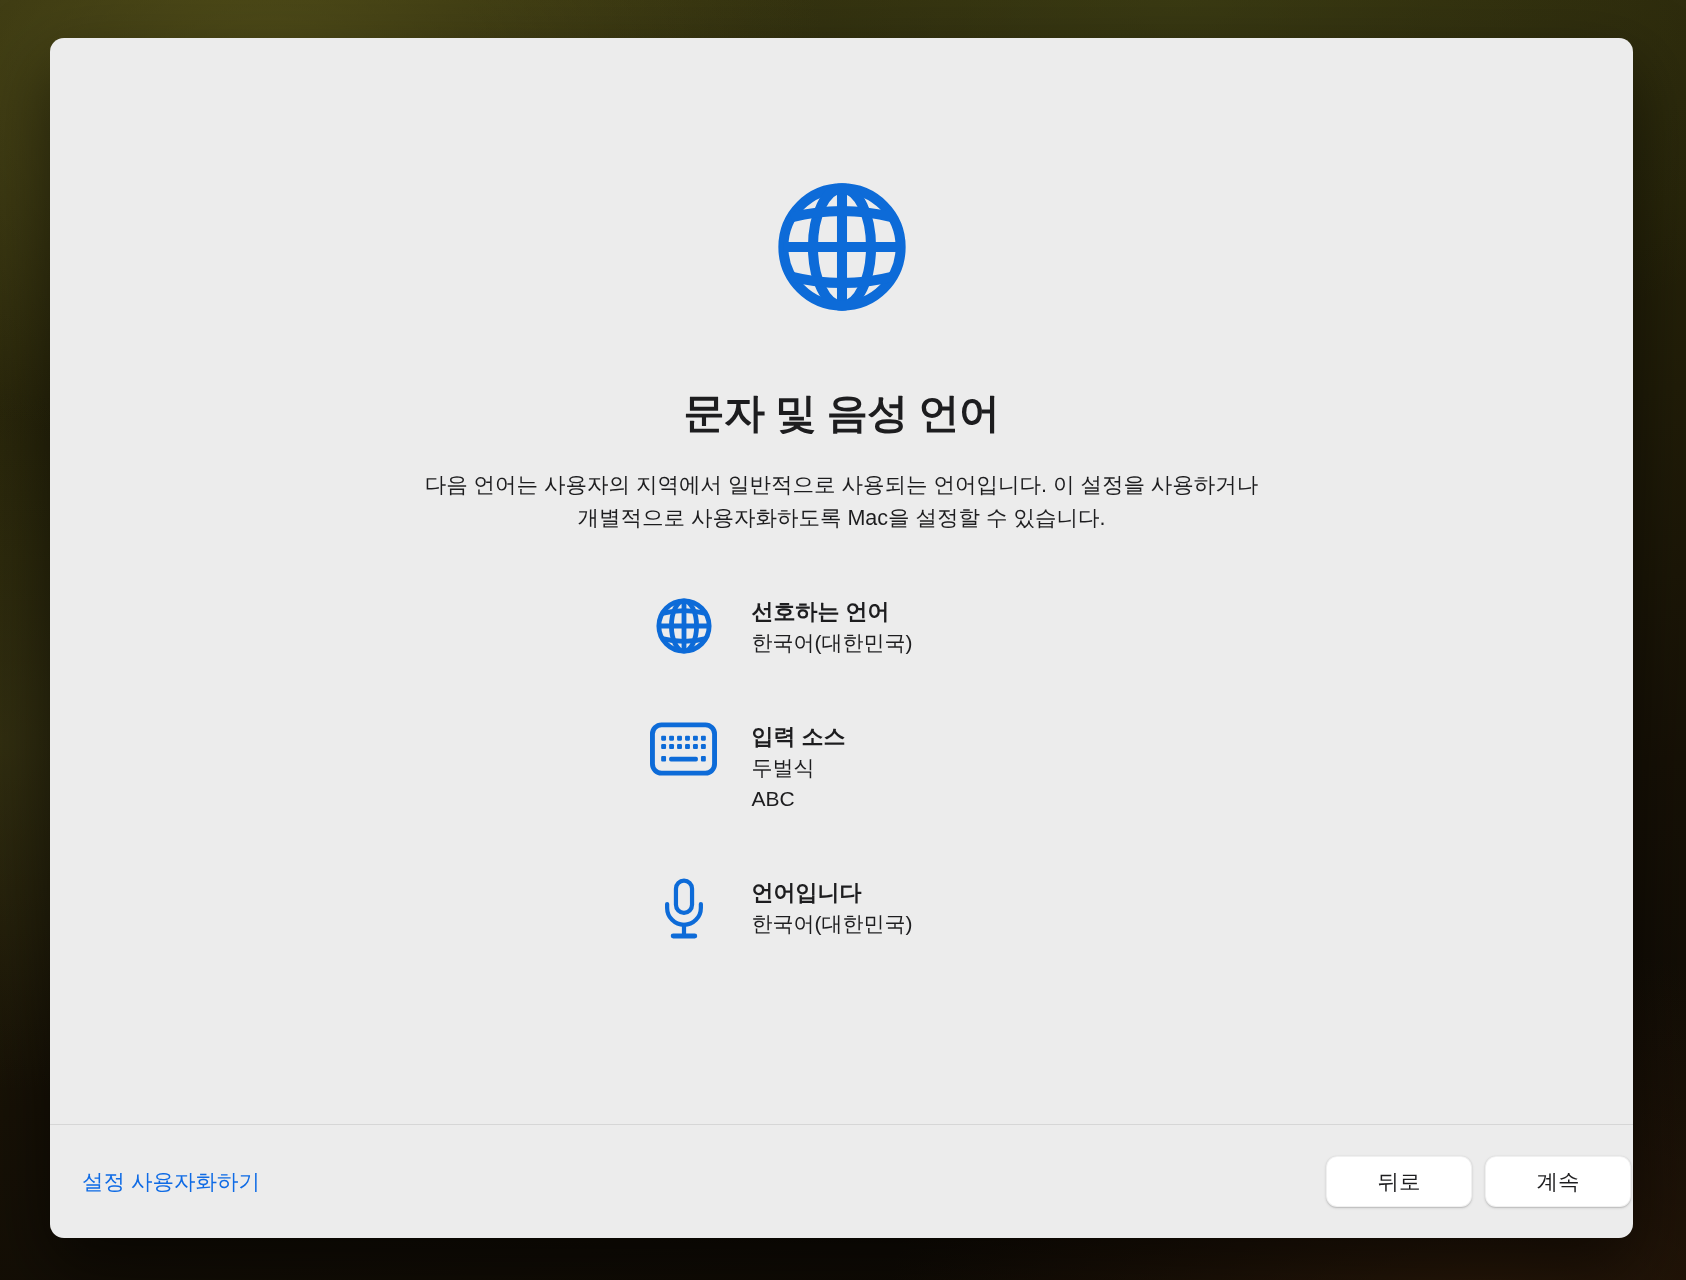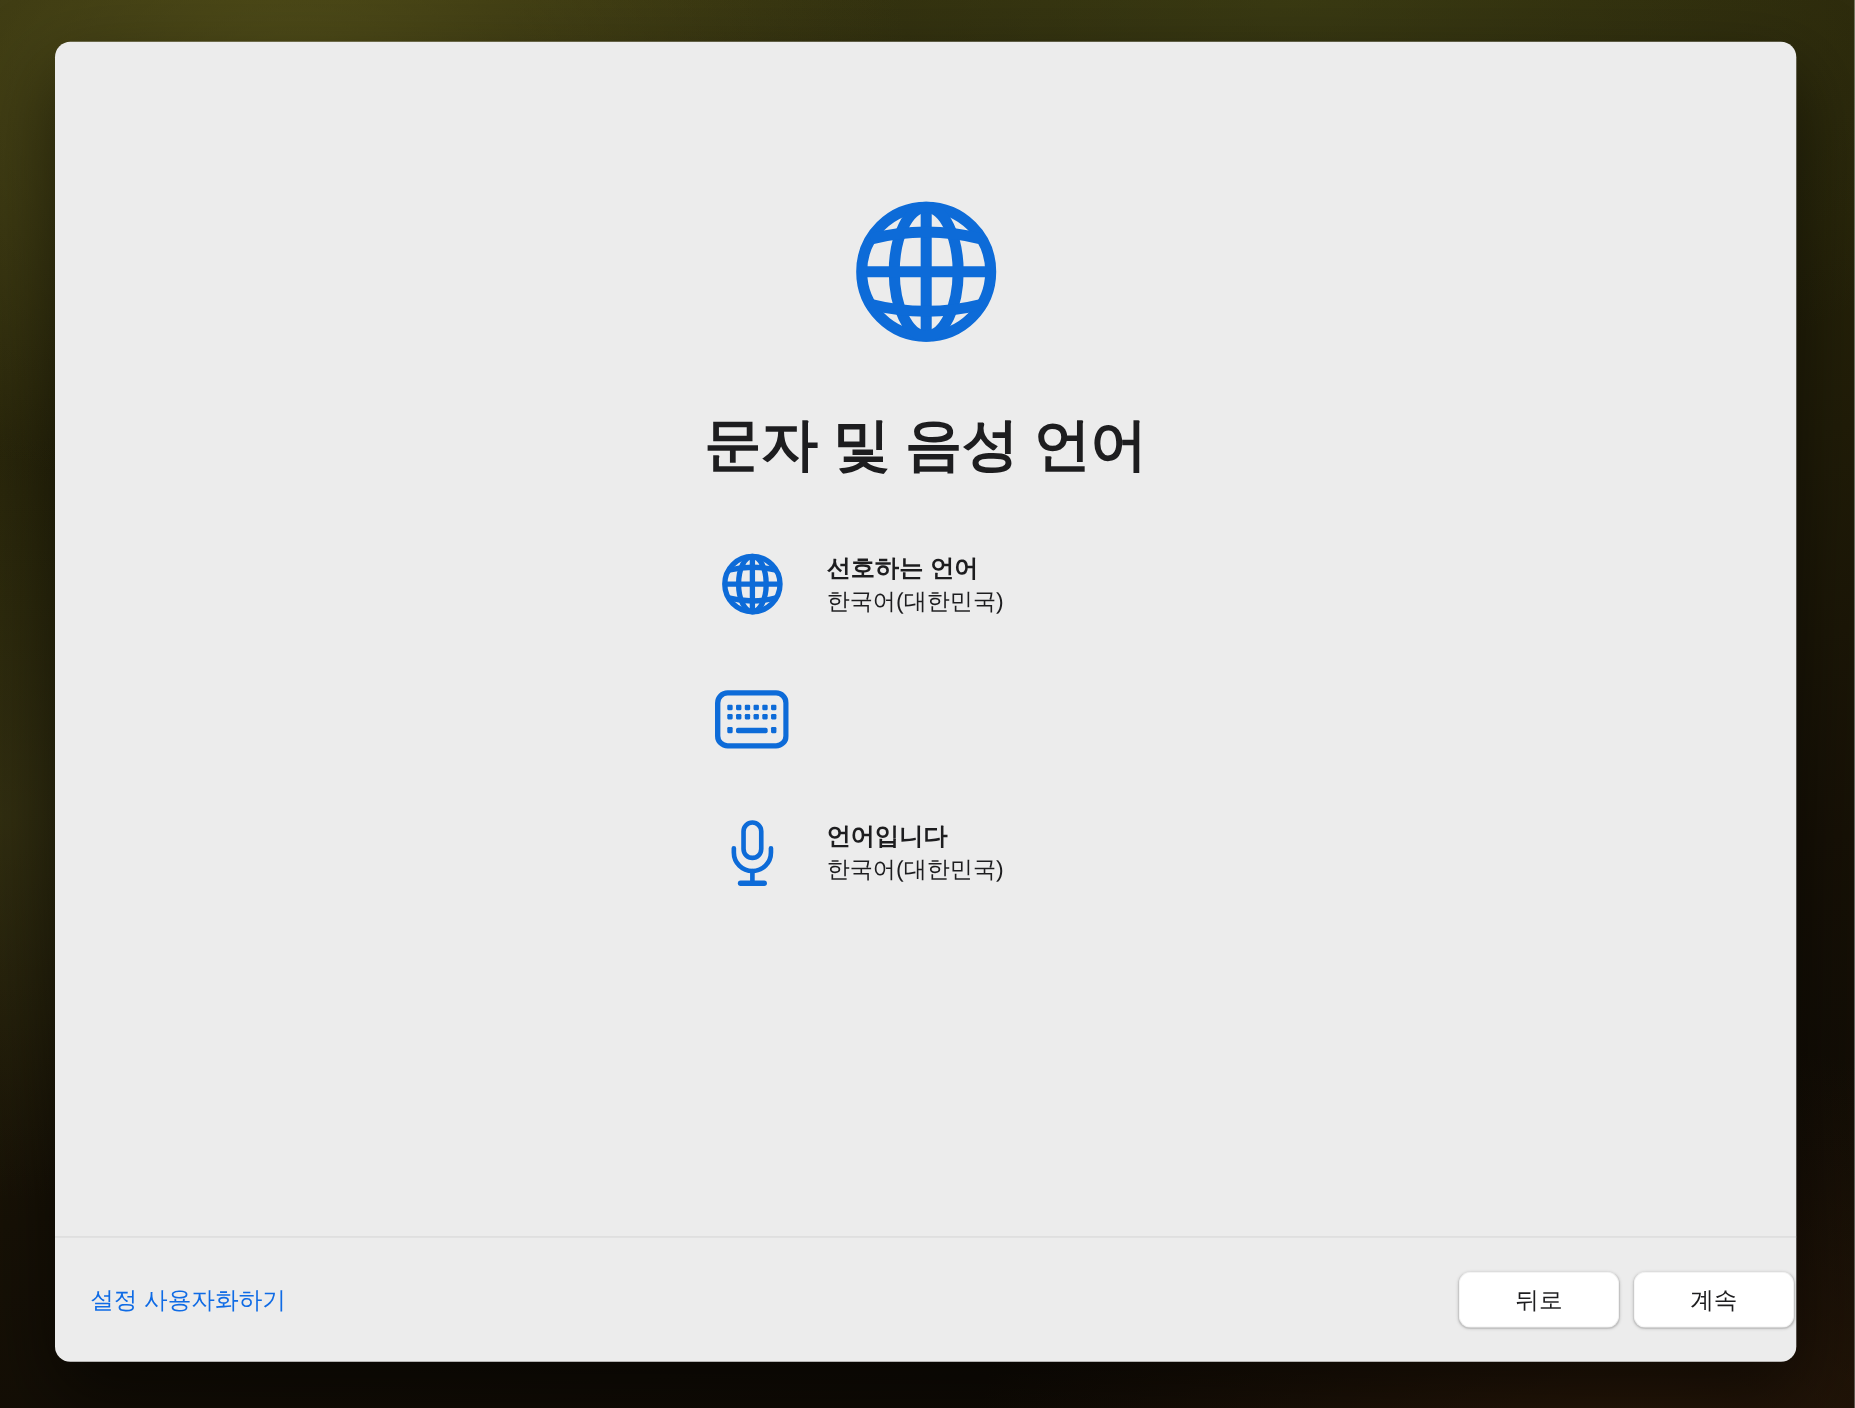--- a/index.html
+++ b/index.html
@@ -31,22 +31,22 @@
     flex-direction: column;
     align-items: center;
   }
   .hero-icon {
     margin-top: 142px;
     width: 134px; height: 134px;
     color: var(--accent);
   }
   .hero-icon svg { width: 100%; height: 100%; display: block; }
   .page-title {
-    margin-top: 56px;
-    font-size: 52px;
+    margin-top: 72px;
+    font-size: 41px;
     font-weight: 700;
     color: var(--text);
     letter-spacing: -0.5px;
   }
   .page-description {
     margin-top: 28px;
     font-size: 21.5px;
     line-height: 33px;
     color: var(--text);
     text-align: center;
@@ -130,20 +130,24 @@
         <path d="M60 7.5 V112.5"></path>
         <ellipse cx="60" cy="60" rx="26" ry="52.5"></ellipse>
         <path d="M7.5 60 H112.5"></path>
         <path d="M14.5 33.5 Q60 22 105.5 33.5"></path>
         <path d="M14.5 86.5 Q60 98 105.5 86.5"></path>
       </svg>
     </div>
 
     <h1 class="page-title">문자 및 음성 언어</h1>
 
+    <div class="page-description">
+      <div>다음 언어는 사용자의 지역에서 일반적으로 사용되는 언어입니다. 이 설정을 사용하거나</div>
+      <div>개별적으로 사용자화하도록 Mac을 설정할 수 있습니다.</div>
+    </div>
 
     <div class="sections">
 
       <div class="section-row">
         <div class="section-icon">
           <svg width="58" height="58" viewBox="0 0 120 120" fill="none" stroke="currentColor" stroke-width="10">
             <circle cx="60" cy="60" r="52"></circle>
             <path d="M60 8 V112"></path>
             <ellipse cx="60" cy="60" rx="26" ry="52"></ellipse>
             <path d="M8 60 H112"></path>
@@ -173,20 +177,25 @@
               <rect x="38.8" y="31" width="7" height="7" rx="1.5"></rect>
               <rect x="50.2" y="31" width="7" height="7" rx="1.5"></rect>
               <rect x="61.6" y="31" width="7" height="7" rx="1.5"></rect>
               <rect x="73" y="31" width="7" height="7" rx="1.5"></rect>
               <rect x="16" y="48" width="7" height="8" rx="1.5"></rect>
               <rect x="27.4" y="49" width="41.2" height="7" rx="2.5"></rect>
               <rect x="73" y="48" width="7" height="8" rx="1.5"></rect>
             </g>
           </svg>
         </div>
+        <div class="section-text">
+          <div class="section-label">입력 소스</div>
+          <div class="section-value">두벌식</div>
+          <div class="section-value">ABC</div>
+        </div>
       </div>
 
       <div class="section-row">
         <div class="section-icon">
           <svg width="46" height="66" viewBox="0 0 60 86" fill="none" stroke="currentColor" stroke-width="5.5" stroke-linecap="round">
             <rect x="19.5" y="3.5" width="21" height="42" rx="10.5"></rect>
             <path d="M8 34 v5 a22 22 0 0 0 44 0 v-5"></path>
             <path d="M30 61 V73"></path>
             <path d="M16 75.5 H44" stroke-width="6.5"></path>
           </svg>

